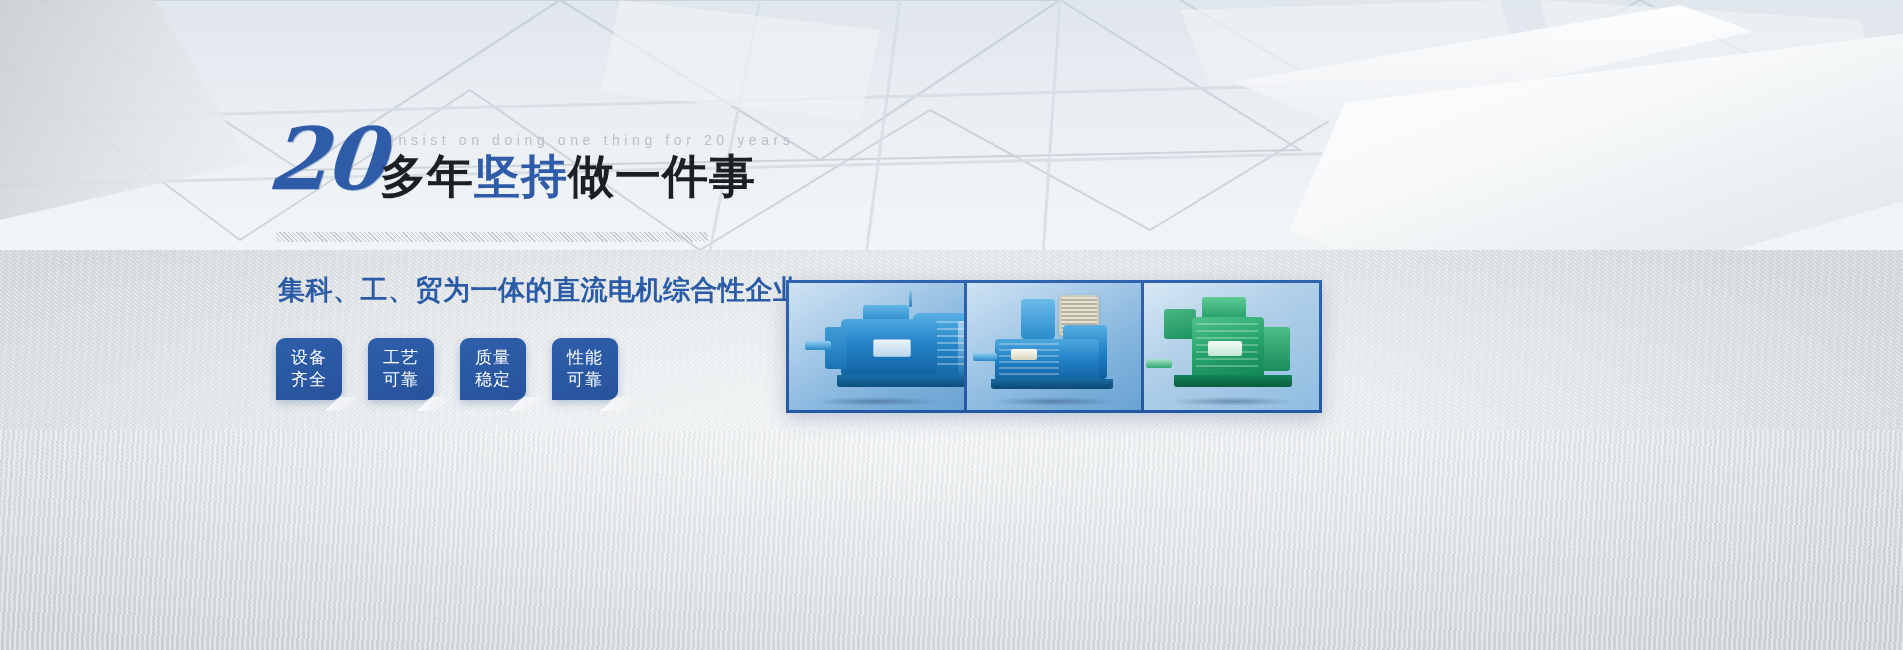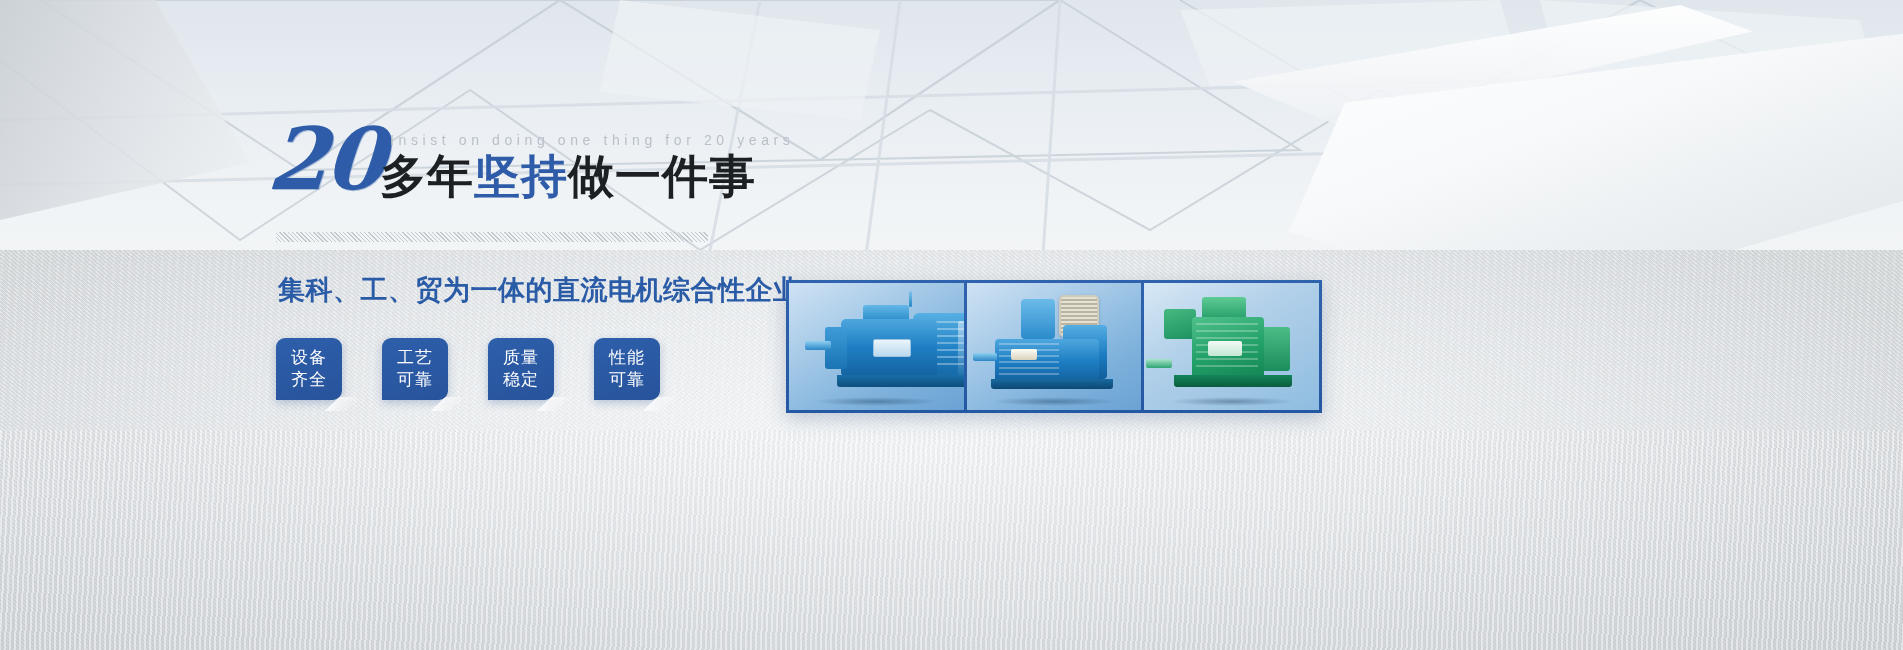--- a/index.html
+++ b/index.html
@@ -91,21 +91,21 @@
     background-image:repeating-linear-gradient(45deg,#9aa4ae 0 1px,rgba(0,0,0,0) 1px 3px);
     opacity:.55;
   }
 
   .sub{
     position:absolute;left:2px;top:152px;white-space:nowrap;
     font-size:27px;font-weight:700;color:#2a5ba6;letter-spacing:.5px;
   }
 
   
-  .badges{position:absolute;left:0;top:218px;display:flex;gap:40px;}
+  .badges{position:absolute;left:0;top:218px;display:flex;gap:26px;}
   .badge{
     position:relative;width:66px;height:62px;
     background:linear-gradient(165deg,#2e5fab 0%,#27539b 100%);
     border-radius:9px 9px 9px 0;
     display:flex;flex-direction:column;align-items:center;justify-content:center;
     color:#fff;font-size:17px;line-height:22px;font-weight:400;letter-spacing:1px;
     box-shadow:0 3px 8px rgba(40,80,150,.28);
   }
   .badge:after{
     content:"";position:absolute;left:56px;bottom:-11px;width:22px;height:14px;

